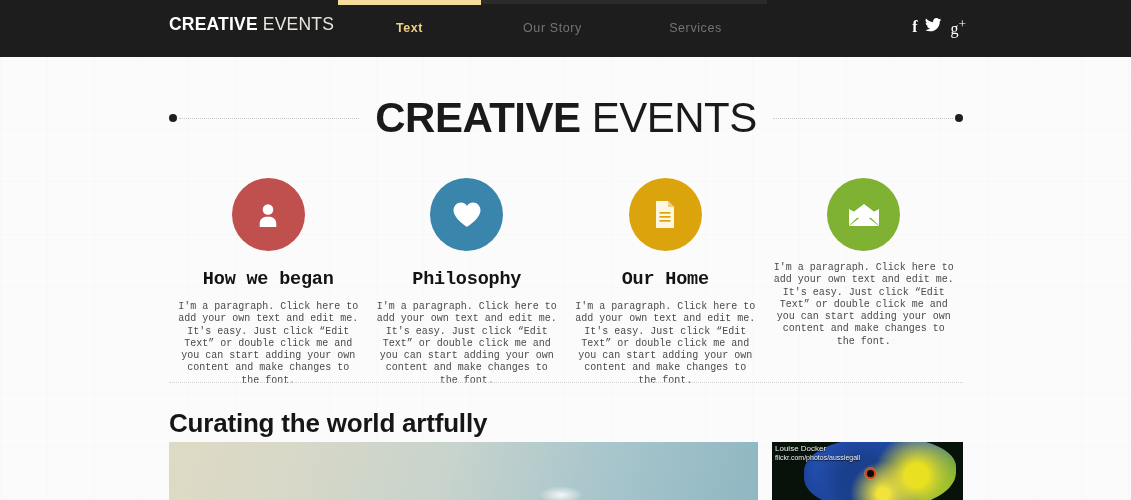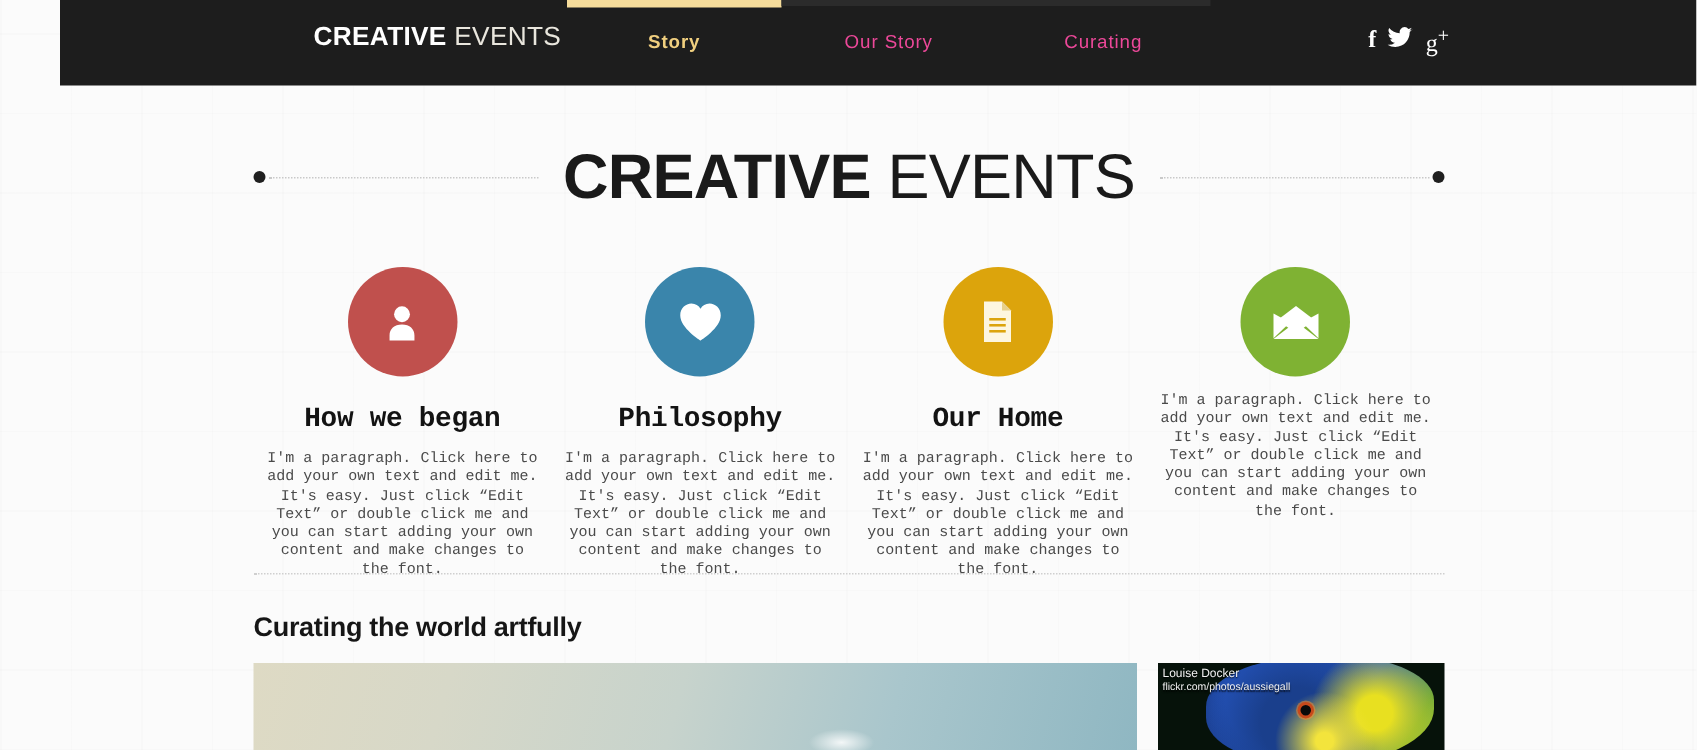--- a/index.html
+++ b/index.html
@@ -14,21 +14,20 @@
 
   
   .page {
     position: relative;
     width: 1131px;
     height: 500px;
     background:
       repeating-linear-gradient(90deg, rgba(0,0,0,0.012) 0 1px, rgba(0,0,0,0) 1px 47px),
       repeating-linear-gradient(0deg, rgba(0,0,0,0.010) 0 1px, rgba(0,0,0,0) 1px 53px),
       #fbfbfb;
-    padding-left: 40px;
   }
 
   
   .header {
     position: relative;
     height: 57px;
     background: #1d1d1d;
     width: 100%;
   }
 
@@ -66,21 +65,21 @@
   }
   .nav-item.active .bar {
     height: 5px;
     background: #f6dc9b;
   }
   .nav-item .lbl {
     position: absolute;
     top: 21px;
     left: 0; right: 0;
     font-size: 12.5px;
-    color: #ec4899;
+    color: #737373;
     letter-spacing: .6px;
   }
   .nav-item.active .lbl {
     color: #f0cf7f;
     font-weight: bold;
   }
 
   .social {
     position: absolute;
     right: 165px;
@@ -177,21 +176,21 @@
     width: 794px;
     height: 1px;
     border-top: 1px dotted #cfcfcf;
   }
 
   
   .sec-head {
     position: absolute;
     top: 408px;
     left: 169px;
-    font-size: 18px;
+    font-size: 26px;
     font-weight: bold;
     color: #161616;
     letter-spacing: -0.2px;
   }
 
   
   .gallery {
     position: absolute;
     top: 442px;
     left: 169px;
@@ -259,29 +258,29 @@
 
   <div class="header">
 
     <div class="logo">
       <span class="b">CREATIVE</span><span class="n"> EVENTS</span>
     </div>
 
     <nav class="nav">
       <div class="nav-item active">
         <span class="bar"></span>
-        <span class="lbl">Story</span>
+        <span class="lbl">Text</span>
       </div>
       <div class="nav-item">
         <span class="bar"></span>
         <span class="lbl">Our Story</span>
       </div>
       <div class="nav-item">
         <span class="bar"></span>
-        <span class="lbl">Curating</span>
+        <span class="lbl">Services</span>
       </div>
     </nav>
 
     <div class="social">
       <span class="s-ic s-fb">f</span>
       <span class="s-ic">
         <svg width="17" height="14" viewBox="0 0 17 14" aria-hidden="true">
           <path fill="#ffffff" d="M16.5 1.8c-.6.27-1.25.45-1.93.53.7-.42 1.23-1.08 1.48-1.86-.65.39-1.37.67-2.14.82A3.36 3.36 0 0 0 11.45 0a3.37 3.37 0 0 0-3.28 4.13A9.56 9.56 0 0 1 1.14.62a3.37 3.37 0 0 0 1.04 4.5 3.3 3.3 0 0 1-1.52-.42v.04c0 1.63 1.16 3 2.7 3.3a3.4 3.4 0 0 1-1.52.06 3.37 3.37 0 0 0 3.14 2.34A6.76 6.76 0 0 1 0 11.83 9.53 9.53 0 0 0 5.18 13.35c6.22 0 9.62-5.15 9.62-9.62l-.01-.44c.66-.48 1.23-1.07 1.68-1.75z"></path>
         </svg>
       </span>

